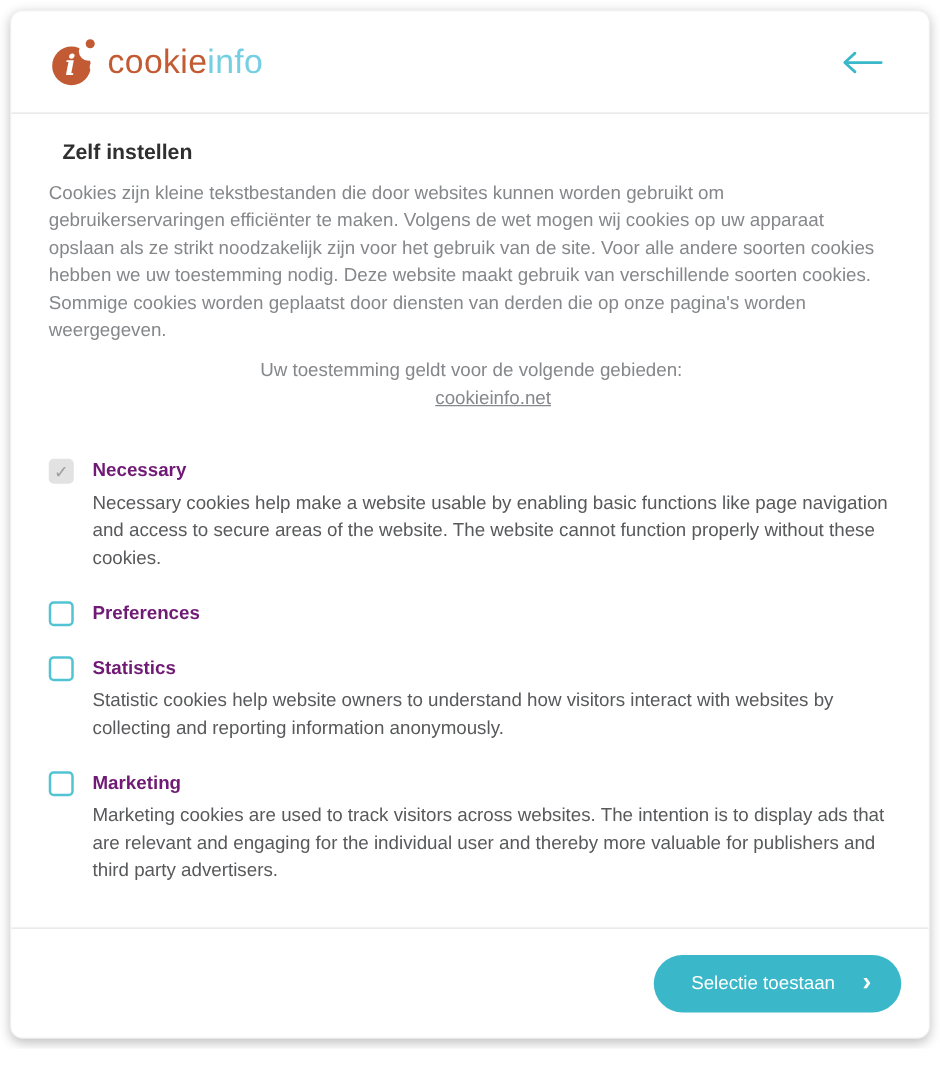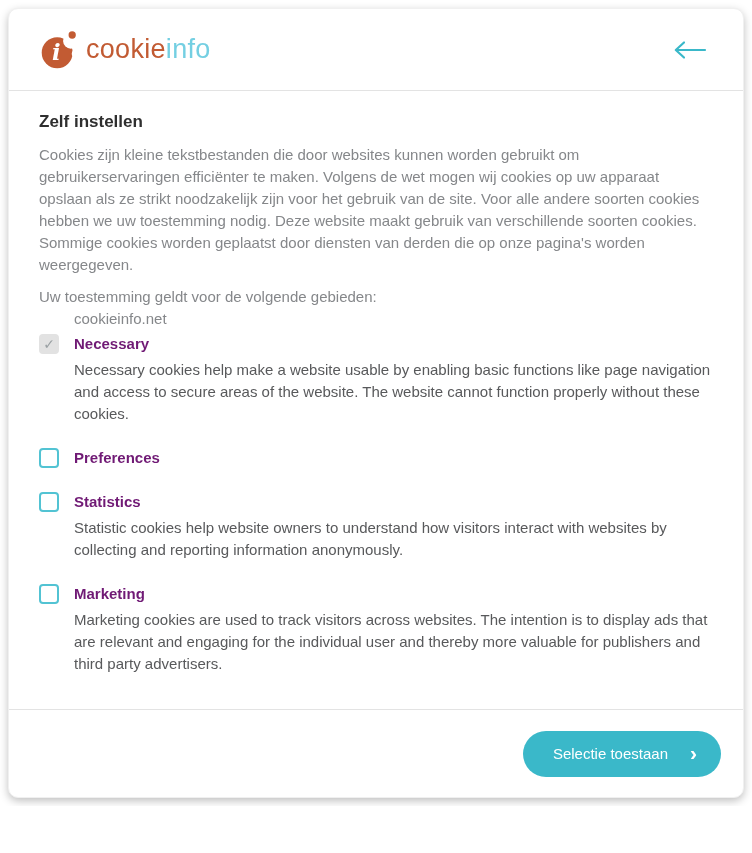--- a/index.html
+++ b/index.html
@@ -40,24 +40,24 @@
   .logo-icon{color:var(--brand-orange);display:block;}
   .logo-text{font-size:27px;letter-spacing:.3px;}
   .logo-text .part-cookie{color:var(--brand-orange);}
   .logo-text .part-info{color:var(--brand-info);}
   .back-btn{
     background:none;border:none;cursor:pointer;
     color:var(--accent);display:flex;align-items:center;padding:4px;
   }
   
   .content{padding:20px 28px 34px 30px;font-size:15px;line-height:22px;}
-  .page-title{font-size:17px;font-weight:bold;color:var(--title);margin-bottom:11px;}
+  .page-title{font-size:17px;font-weight:bold;color:var(--title);margin-bottom:11px;margin-left:11px;}
   .intro{color:var(--intro-gray);margin-bottom:10px;}
-  .scope{color:var(--intro-gray);margin-bottom:3px;}
-  .scope-domains{list-style:none;margin-left:35px;}
+  .scope{color:var(--intro-gray);margin-bottom:36px;text-align:center;}
+  .scope-domains{list-style:none;margin-left:35px;text-decoration:underline;}
   
   .category{margin-bottom:22px;}
   .category:last-child{margin-bottom:0;}
   .cat-head{display:flex;align-items:center;gap:15px;}
   .checkbox{
     width:20px;height:20px;flex:0 0 20px;
     border:2px solid var(--accent-light);
     border-radius:4px;background:#fff;
     display:flex;align-items:center;justify-content:center;
     font-size:14px;line-height:1;color:transparent;

